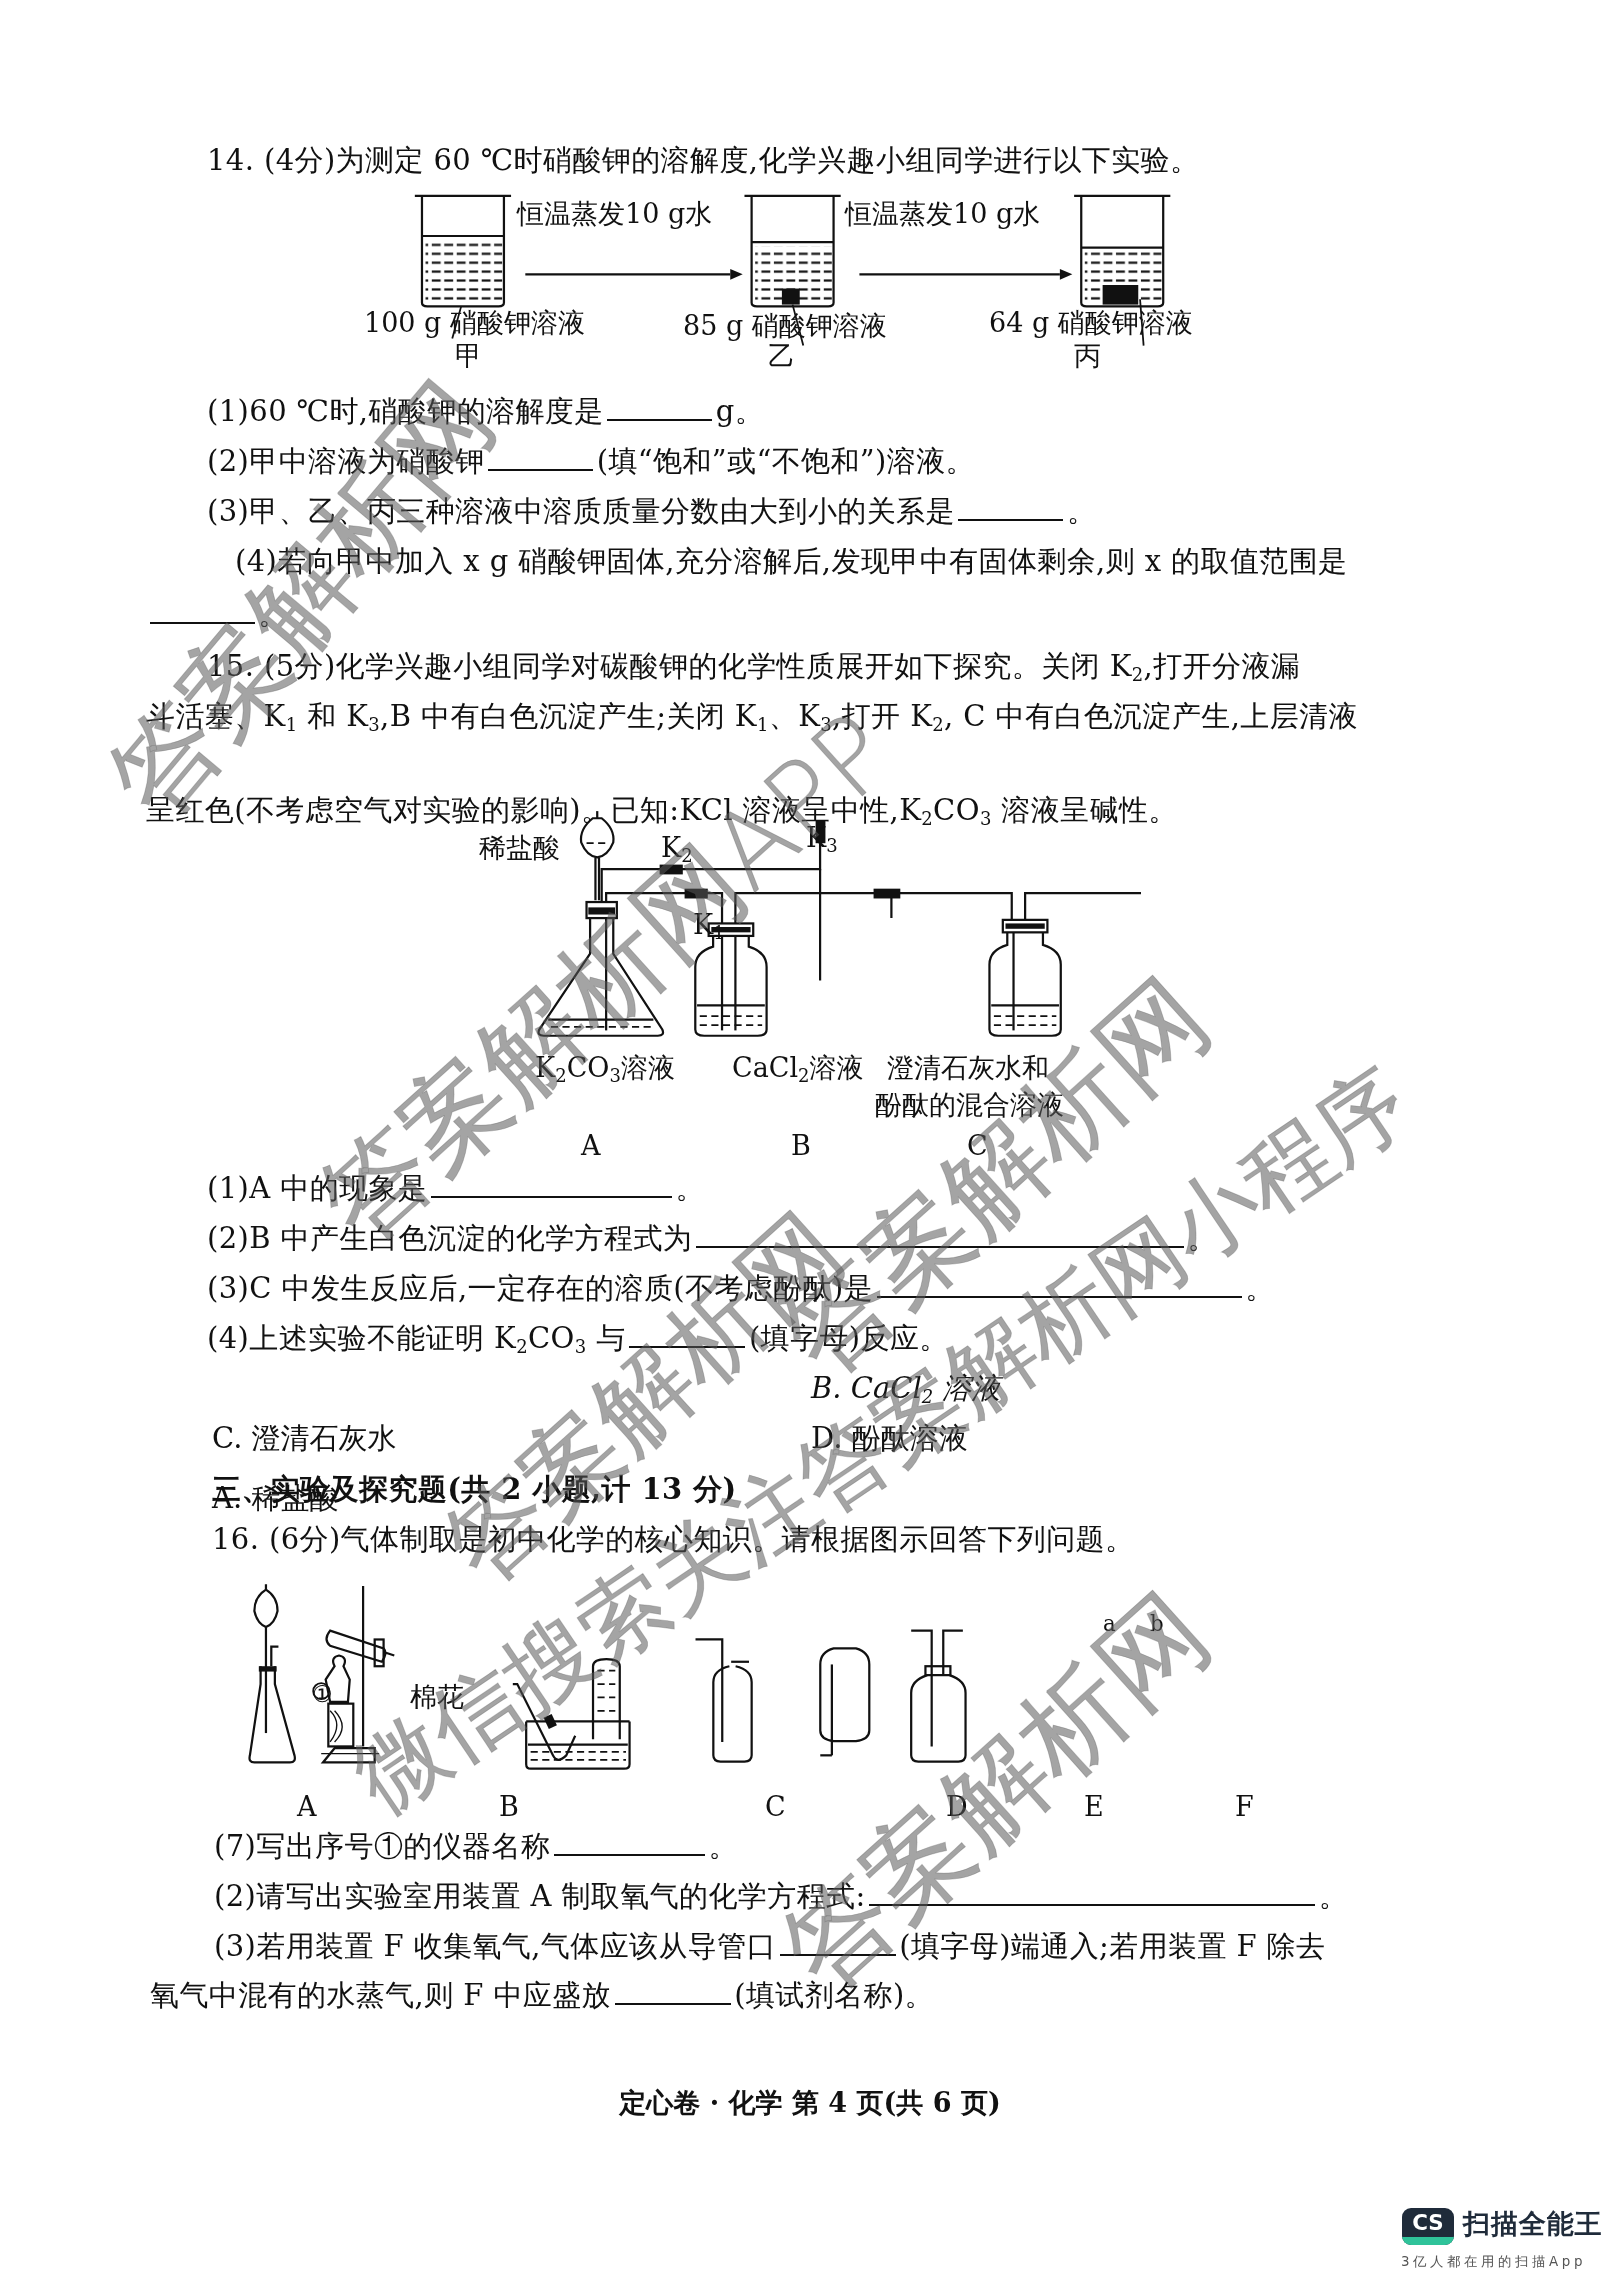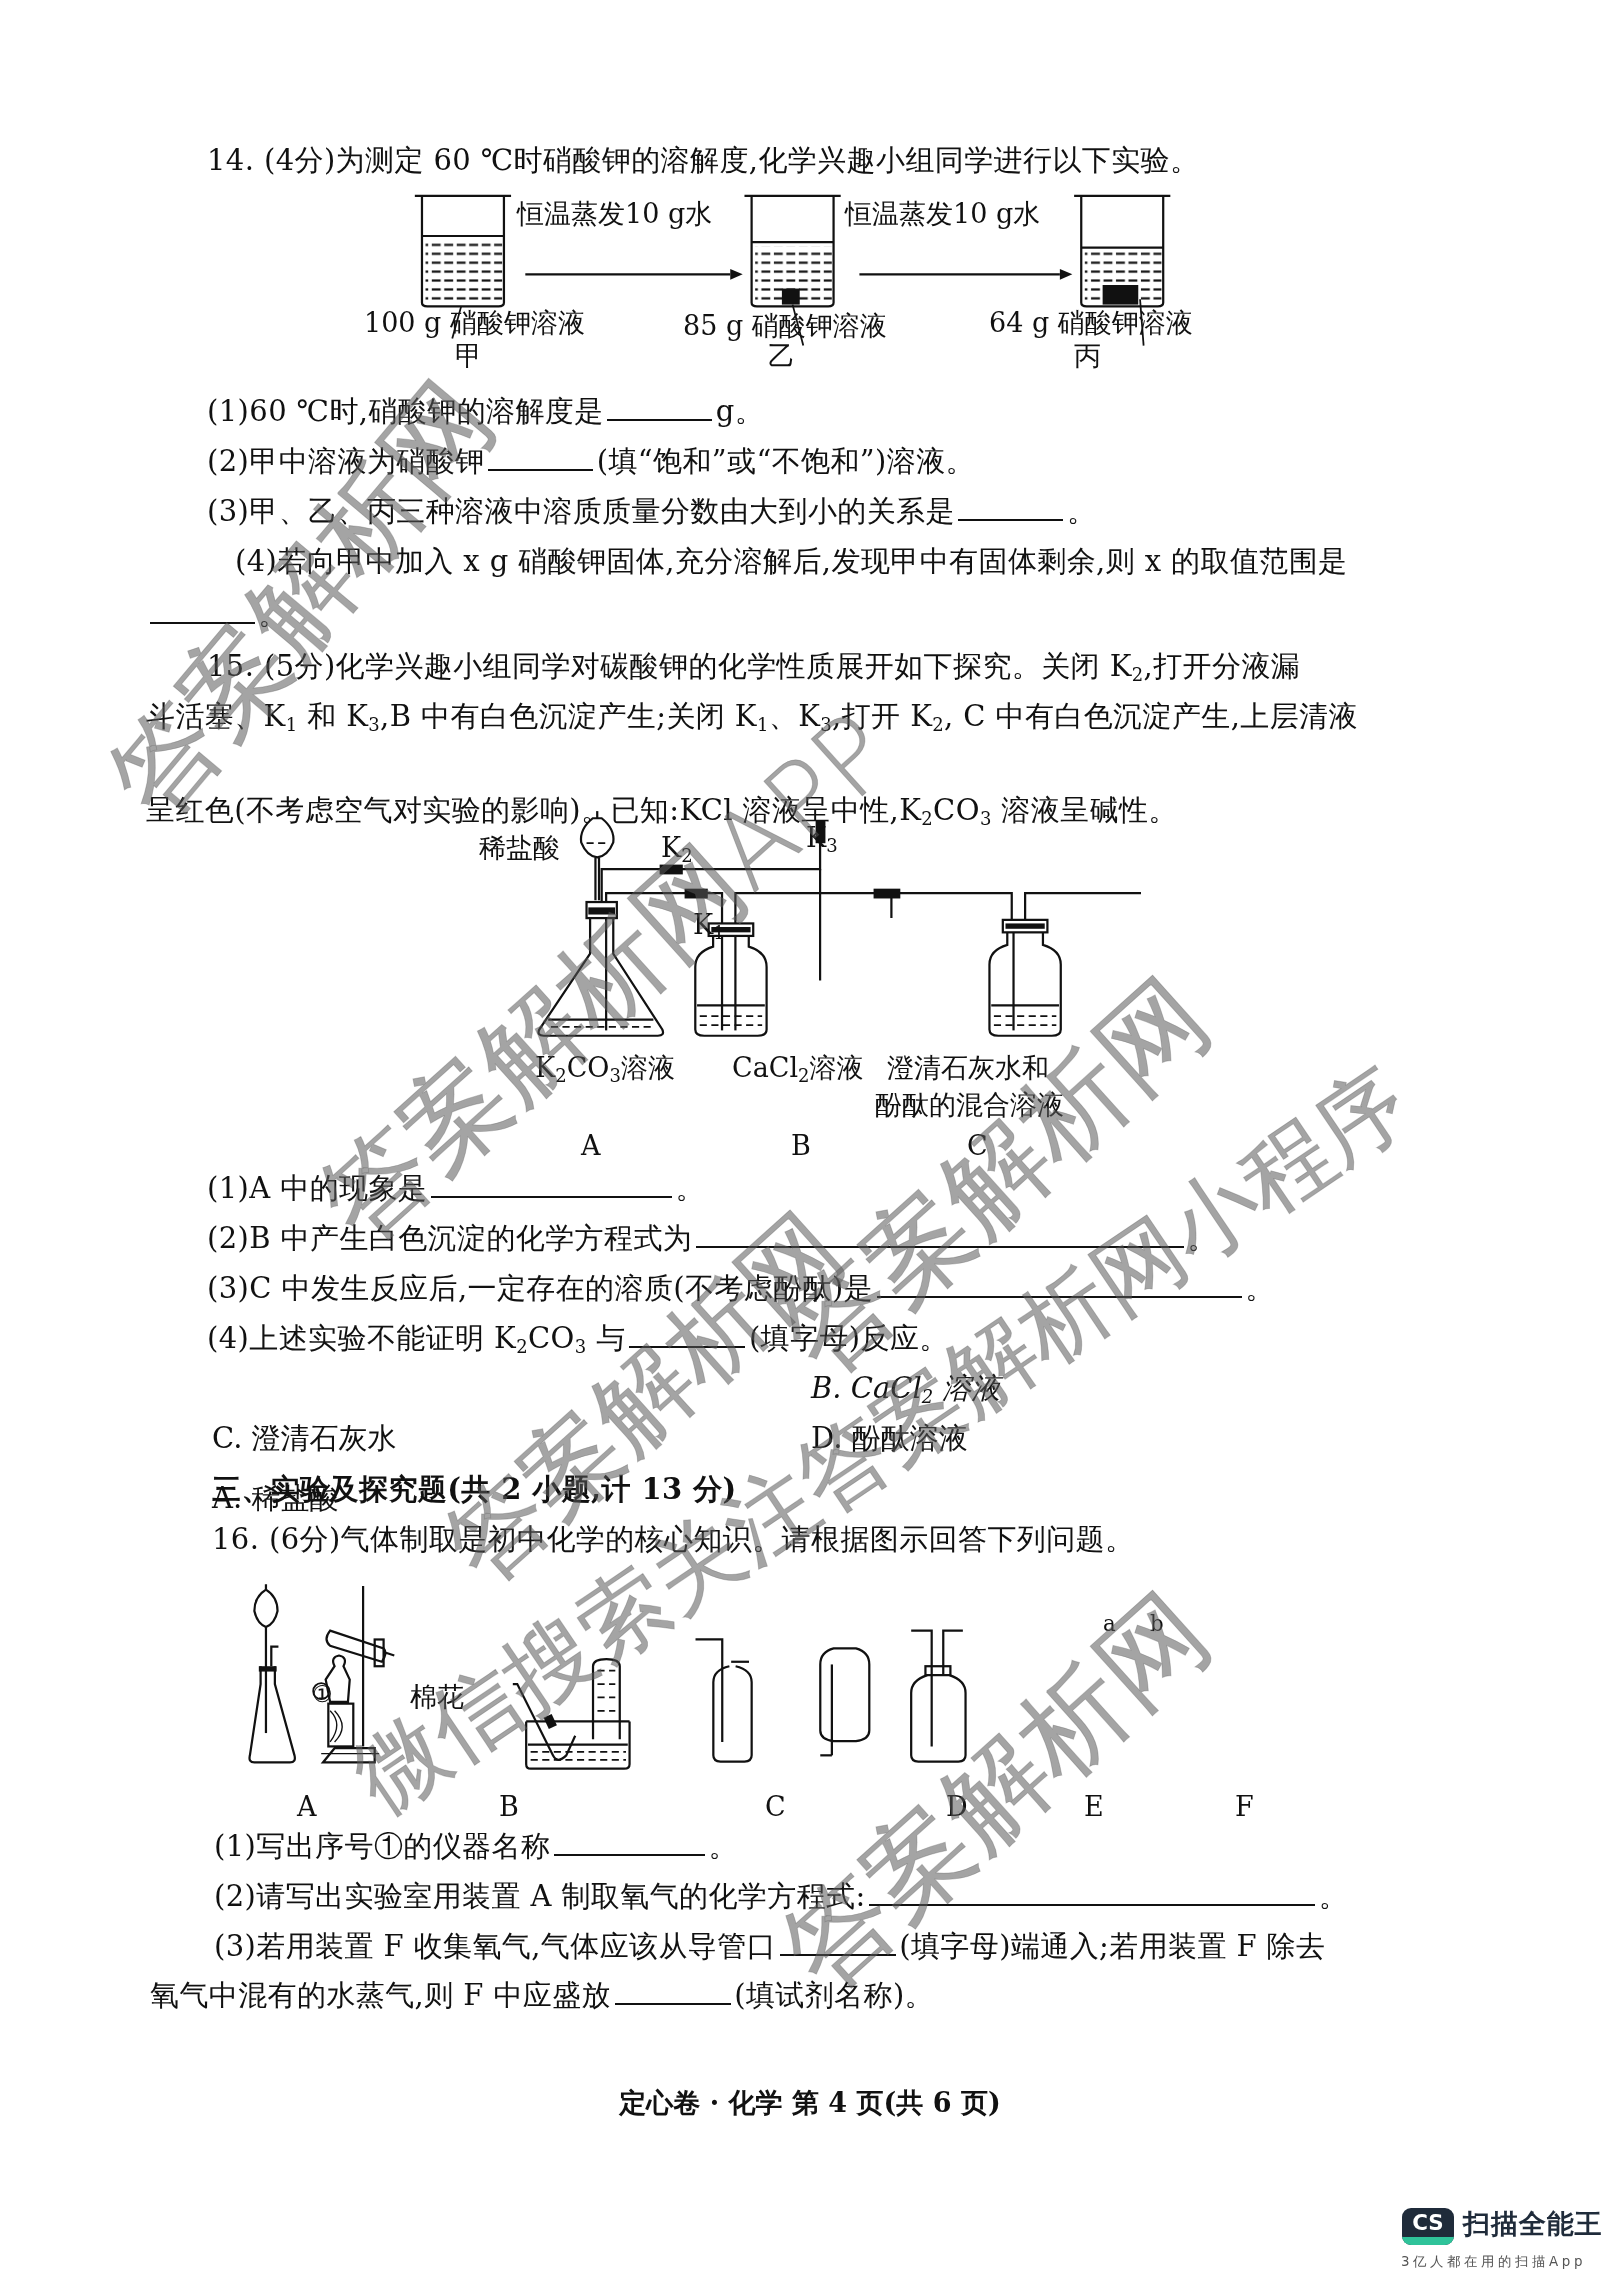--- a/index.html
+++ b/index.html
@@ -239,21 +239,21 @@
   <div class="label" style="left:1103px;top:1608px;font-size:21.4px;">a</div>
   <div class="label" style="left:1150px;top:1608px;font-size:21.4px;">b</div>
   <div class="label" style="left:297px;top:1791px;">A</div>
   <div class="label" style="left:499px;top:1791px;">B</div>
   <div class="label" style="left:765px;top:1791px;">C</div>
   <div class="label" style="left:946px;top:1791px;">D</div>
   <div class="label" style="left:1084px;top:1791px;">E</div>
   <div class="label" style="left:1235px;top:1791px;">F</div>
 
   <div class="line" style="left:214px;top:1827px;">
-    <span>(1)写出序号①的仪器名称</span><span class="blank" style="width:151px;"></span><span>。</span>
+    <span>(7)写出序号①的仪器名称</span><span class="blank" style="width:151px;"></span><span>。</span>
   </div>
   <div class="line" style="left:214px;top:1877px;">
     <span>(2)请写出实验室用装置 A 制取氧气的化学方程式:</span><span class="blank" style="width:446px;"></span><span>。</span>
   </div>
   <div class="line" style="left:214px;top:1927px;">
     <span>(3)若用装置 F 收集氧气,气体应该从导管口</span><span class="blank" style="width:116px;"></span><span>(填字母)端通入;若用装置 F 除去</span>
   </div>
   <div class="line" style="left:150px;top:1976px;">
     <span>氧气中混有的水蒸气,则 F 中应盛放</span><span class="blank" style="width:116px;"></span><span>(填试剂名称)。</span>
   </div>

